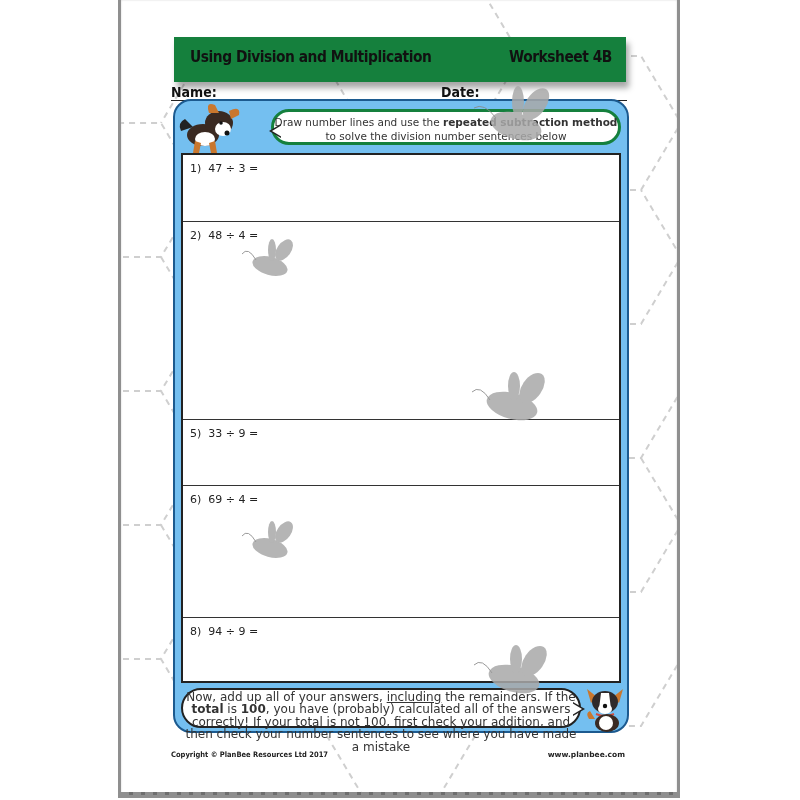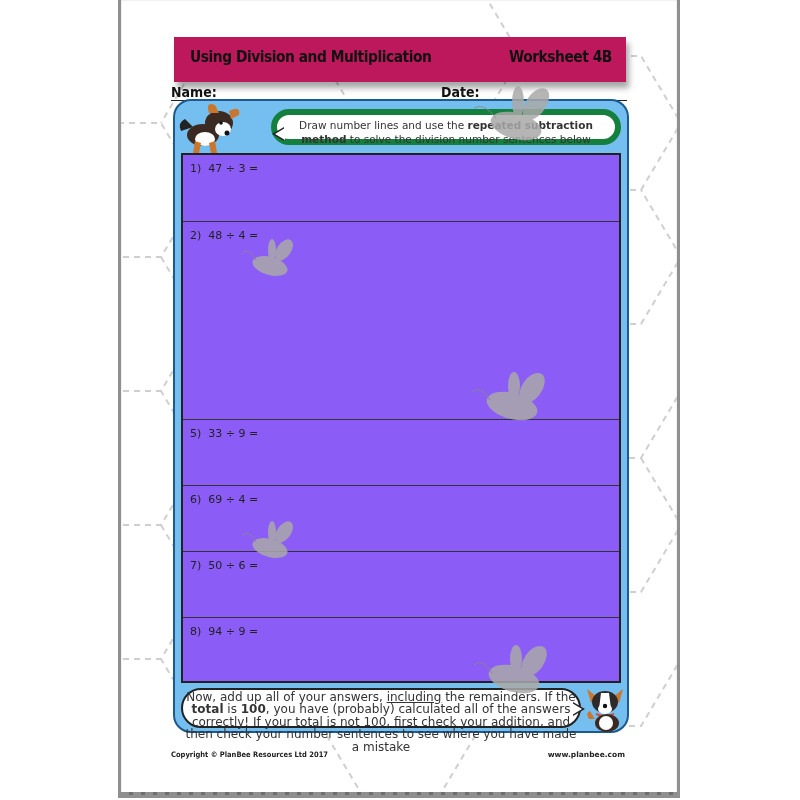--- a/index.html
+++ b/index.html
@@ -1,30 +1,30 @@
 <!DOCTYPE html>
 <html><head>
 <meta charset="utf-8">
 <style>
   html, body { margin:0; padding:0; }
   body { width:800px; height:800px; background:#ffffff; position:relative; overflow:hidden; font-family:"DejaVu Sans", sans-serif; }
   .page { position:absolute; left:118px; top:0; width:562px; height:798px; border:3px solid #8f8f8f; border-top:none; box-sizing:border-box; background:#fff; box-shadow: inset 0 0 2px #ccc; overflow:hidden; }
   .page::after { content:""; position:absolute; left:0; right:0; bottom:0; height:3px; background:repeating-linear-gradient(90deg,#8f8f8f 0 8px,#6e6e6e 8px 12px); }
   svg.hex { position:absolute; left:0; top:0; }
-  .title-card { position:absolute; left:53px; top:37px; width:452px; height:45px; background:#be185d; box-shadow: 3px 6px 6px rgba(0,0,0,0.35); }
+  .title-card { position:absolute; left:53px; top:37px; width:452px; height:45px; background:#15803d; box-shadow: 3px 6px 6px rgba(0,0,0,0.35); }
   .title-left { position:absolute; left:16px; top:11px; font-family:"DejaVu Sans", sans-serif; font-weight:bold; font-size:15px; letter-spacing:-0.5px; color:#111; transform:scaleX(0.92); transform-origin:left; }
   .title-right { position:absolute; right:14px; top:11px; font-weight:bold; font-size:15px; letter-spacing:-0.5px; color:#111; transform:scaleX(0.92); transform-origin:right; }
   .name-label { position:absolute; left:50px; top:84px; font-weight:bold; font-size:14px; color:#111; transform:scaleX(0.9); transform-origin:left; }
   .date-label { position:absolute; left:320px; top:84px; font-weight:bold; font-size:14px; color:#111; transform:scaleX(0.9); transform-origin:left; }
   .name-line { position:absolute; left:50px; top:100px; width:456px; height:1px; background:#222; }
   .panel { position:absolute; left:52px; top:99px; width:456px; height:634px; background:#74bff0; border:2px solid #1c5a8f; border-radius:18px; box-sizing:border-box; }
-  .bubble-top { position:absolute; left:96px; top:8px; width:350px; height:36px; background:#fff; border:6px solid #15803d; border-radius:20px; box-sizing:border-box; font-size:10.5px; color:#333; text-align:center; line-height:14px; padding-top:3px; }
+  .bubble-top { position:absolute; left:96px; top:8px; width:350px; height:36px; background:#fff; border:3px solid #15803d; border-radius:20px; box-sizing:border-box; font-size:10.5px; color:#333; text-align:center; line-height:14px; padding-top:3px; }
   .bubble-top::before { content:""; position:absolute; left:-12px; top:12px; border:7px solid transparent; border-right:12px solid #222; }
   .bubble-top::after { content:""; position:absolute; left:-8px; top:13px; border:6px solid transparent; border-right:10px solid #fff; }
-  .rows { position:absolute; left:6px; top:52px; width:440px; height:530px; border:2px solid #222; background:#8b5cf6; box-sizing:border-box; }
+  .rows { position:absolute; left:6px; top:52px; width:440px; height:530px; border:2px solid #222; background:#ffffff; box-sizing:border-box; }
   .row { position:absolute; left:0; width:100%; height:66px; border-top:1.5px solid #333; box-sizing:border-box; }
   .row:first-child { border-top:none; }
   .q { position:absolute; left:7px; top:7px; font-size:11px; color:#222; }
   .bubble-bottom { position:absolute; left:6px; top:587px; width:400px; height:40px; background:#fff; border:2px solid #222; border-radius:20px; box-sizing:border-box; font-size:12px; color:#333; text-align:center; line-height:12.4px; padding-top:1px; }
   .bubble-bottom::before { content:""; position:absolute; right:-13px; top:12px; border:7px solid transparent; border-left:12px solid #222; }
   .bubble-bottom::after { content:""; position:absolute; right:-9px; top:13px; border:6px solid transparent; border-left:10px solid #fff; }
   .footer-left { position:absolute; left:50px; top:750px; font-size:7.5px; font-weight:bold; color:#222; transform:scaleX(0.9); transform-origin:left; }
   .footer-right { position:absolute; right:52px; top:750px; font-size:7.5px; font-weight:bold; color:#222;margin-left:12px; }
   .dog { position:absolute; }
   .bee { position:absolute; opacity:0.85; }
@@ -96,23 +96,20 @@
       </div>
       <div class="row" style="top:66px">
         <span class="q"><span>2)</span>&nbsp; <span>48 ÷ 4 =</span></span>
       </div>
       <div class="row" style="top:264px">
         <span class="q"><span>5)</span>&nbsp; <span>33 ÷ 9 =</span></span>
       </div>
       <div class="row" style="top:330px">
         <span class="q"><span>6)</span>&nbsp; <span>69 ÷ 4 =</span></span>
       </div>
-      <div class="row" style="top:396px">
-        <span class="q"><span>7)</span>&nbsp; <span>50 ÷ 6 =</span></span>
-      </div>
       <div class="row" style="top:462px">
         <span class="q"><span>8)</span>&nbsp; <span>94 ÷ 9 =</span></span>
       </div>
     </div>
 
     <div class="bubble-bottom">
       <span>Now, add up all of your answers, </span><u>including</u><span> the remainders. If the </span><b>total</b><span> is </span><b>100</b><span>, you have (probably) calculated all of the answers correctly! If your total is not 100, first check your addition, and then check your number sentences to see where you have made a mistake</span>
     </div>
 
     <svg class="dog" style="left:404px;top:582px" width="50" height="50" viewBox="0 0 50 50">

